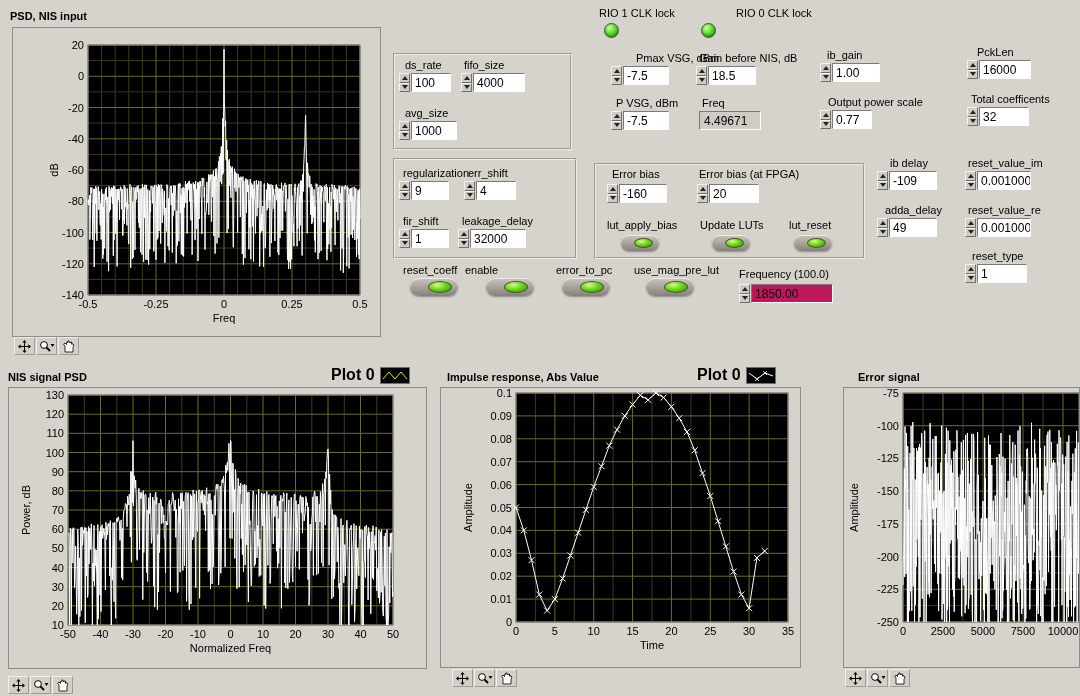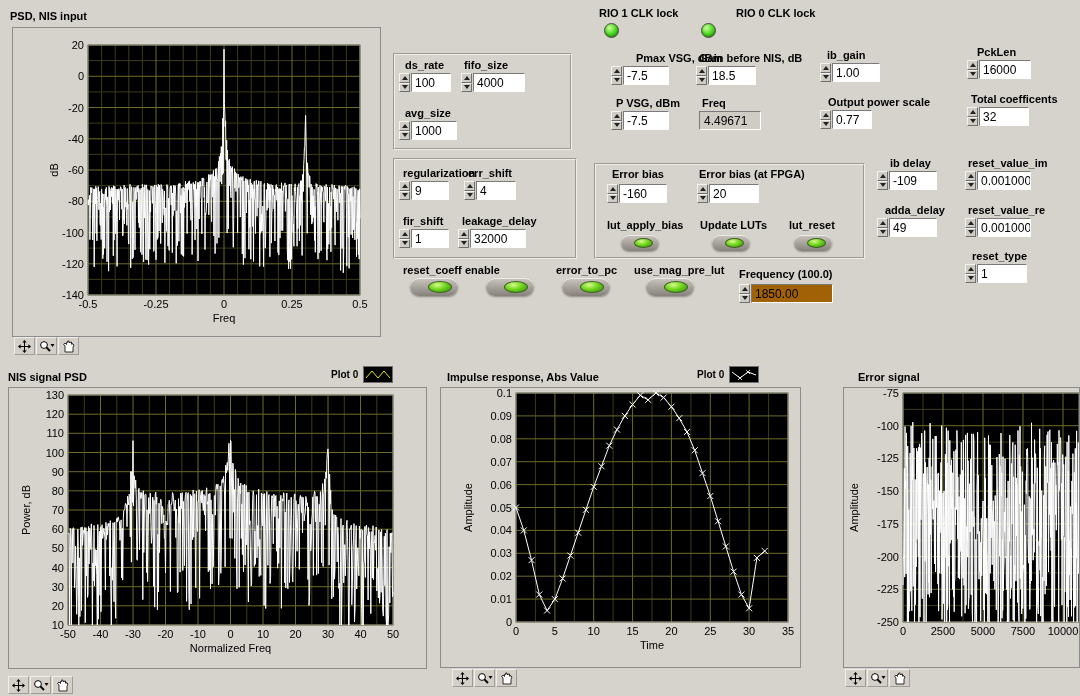--- a/index.html
+++ b/index.html
@@ -1,37 +1,37 @@
 <!DOCTYPE html>
 <html><head>
 <meta charset="utf-8">
 <style>
   *{margin:0;padding:0;box-sizing:border-box}
   html,body{width:1080px;height:696px}
   body{position:relative;background:#d6d3cd;font-family:"Liberation Sans",sans-serif;overflow:hidden;color:#000}
-  .lbl{position:absolute;font-size:11px;font-weight:bold;white-space:nowrap}
+  .lbl{position:absolute;font-size:11px;font-weight:normal;white-space:nowrap}
   .gtitle{position:absolute;font-size:11px;font-weight:bold;white-space:nowrap}
   .panel{position:absolute;border:2px groove #efede8}
   .graph{position:absolute;border:1px solid #8c8c8c;background:#d6d3cd}
   .graph svg{display:block}
   .ctl{position:absolute;display:flex;height:19px}
   .spin{width:11px;display:flex;flex-direction:column;margin-right:1px}
   .spin i{flex:1;position:relative;background:#cfccc4;border:1px solid;border-color:#f5f3ee #6f6f6f #6f6f6f #f5f3ee;cursor:pointer}
   .spin i::after{content:"";position:absolute;left:50%;top:50%;transform:translate(-50%,-50%);width:0;height:0;border-left:3px solid transparent;border-right:3px solid transparent}
   .spin i.up::after{border-bottom:4px solid #222}
   .spin i.dn::after{border-top:4px solid #222}
   .field{background:#fff;border:1px solid;border-color:#7a7a7a #fdfdfd #fdfdfd #7a7a7a;font-size:12px;padding:1px 3px;display:flex;align-items:center;white-space:nowrap;overflow:hidden}
-  .field.gray{background:#a16207}
+  .field.gray{background:#be185d}
   .ind{position:absolute;height:19px;background:#cfccc4;border:1px solid;border-color:#7a7a7a #fdfdfd #fdfdfd #7a7a7a;font-size:12px;padding:1px 4px;display:flex;align-items:center}
   .led{position:absolute;width:15px;height:15px;border-radius:50%;border:1px solid #4a4a4a;background:radial-gradient(circle at 35% 30%,#ccff99 0%,#4ddb22 50%,#1d9406 100%);box-shadow:inset 0 -1px 2px rgba(0,0,0,.35)}
   .ledbtn{position:absolute;border-radius:10px;background:linear-gradient(180deg,#cac6be,#86827b);box-shadow:inset 0 1px 0 rgba(255,255,255,.7),0 1px 2px rgba(0,0,0,.35);cursor:pointer}
   .ledbtn::after{content:"";position:absolute;border-radius:50%;background:radial-gradient(ellipse at 38% 30%,#d9fa8e 0%,#6fd41c 45%,#2f8c00 100%);border:1px solid #3f5f25;right:6px;top:3px;bottom:3px;width:46%}
   .ledbtn.lg{width:48px;height:18px}
   .ledbtn.sm{width:38px;height:16px}
-  .legend{position:absolute;display:flex;align-items:center;gap:5px;font-size:10px;font-weight:bold}
+  .legend{position:absolute;display:flex;align-items:center;gap:5px;font-size:16px;font-weight:bold}
   .legend .sample{width:30px;height:17px;background:#000;border:1px solid #6f6f6f;display:flex;align-items:center;justify-content:center}
   .palette{position:absolute;display:flex;gap:1px}
   .palette button{width:21px;height:18px;border:1px outset #f2efe9;background:#d4d0c8;display:flex;align-items:center;justify-content:center;padding:0;cursor:pointer}
 </style>
 </head>
 <body>
 
 <div class="gtitle" style="left:10px;top:10px">PSD, NIS input</div>
 <div class="graph" style="left:12px;top:27px;width:369px;height:310px">
   <svg width="367" height="308">

